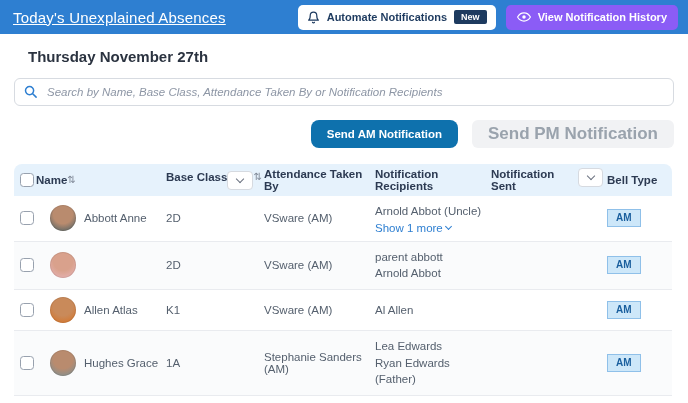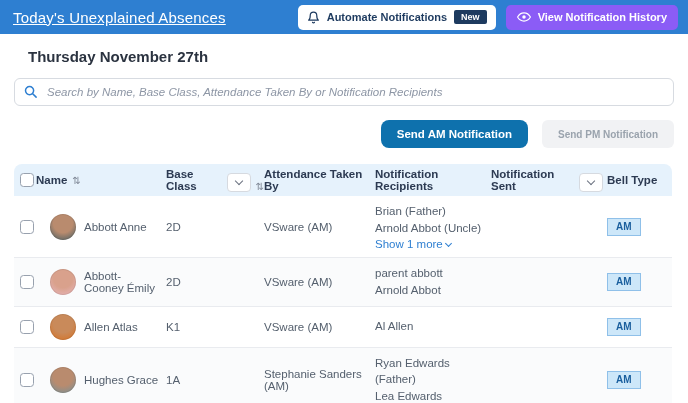--- a/index.html
+++ b/index.html
@@ -47,35 +47,35 @@
   .search-icon { position:absolute; left:9px; top:6px; width:15px; height:15px; }
 
   
   .actions-row { margin:12px 14px 0 0; display:flex; justify-content:flex-end; gap:14px; }
   .btn-send-am {
     background:#0e71ad; color:#fff; border:none; border-radius:8px; height:28px;
     padding:0 16px; font-family:inherit; font-size:11.5px; font-weight:bold; cursor:pointer;
   }
   .btn-send-pm {
     background:#f1f2f4; color:#9aa3ad; border:none; border-radius:6px; height:28px;
-    padding:0 16px; font-family:inherit; font-size:10px; font-weight:bold; cursor:pointer;
+    padding:0 16px; font-family:inherit; font-size:17px; font-weight:bold; cursor:pointer;
   }
 
   
   .table { margin:16px 16px 0 14px; width:658px; }
   .trow {
     display:grid;
     grid-template-columns:22px 130px 98px 111px 116px 112px 1fr;
     align-items:center;
   }
   .thead {
     background:#e6f2fc; border-radius:8px 8px 0 0; height:32px;
     font-size:11.5px; font-weight:bold; color:#2c3a52;
   }
-  .th { display:flex; align-items:flex-end; gap:5px; }
+  .th { display:flex; align-items:flex-start; }
   .sort-icon { color:#7d8694; font-size:10px; font-weight:normal; }
   .mini-select {
     width:26px; height:19px; background:#fff; border:1px solid #d6dae0; border-radius:4px;
     display:inline-flex; align-items:center; justify-content:center; cursor:pointer;
   }
   .chev {
     display:inline-block; width:6px; height:6px;
     border-right:1.5px solid #6b7280; border-bottom:1.5px solid #6b7280;
     transform:rotate(45deg); margin-top:-3px;
   }
@@ -189,34 +189,33 @@
     <div class="cell checkbox-cell">
       <span class="checkbox"></span>
     </div>
     <div class="cell name-cell">
       <span class="avatar" style="background: radial-gradient(circle at 50% 35%, rgb(185, 139, 110) 0%, rgb(185, 139, 110) 45%, rgb(61, 90, 99) 100%);"></span>
       <span>Abbott Anne</span>
     </div>
     <div class="cell">2D</div>
     <div class="cell">VSware (AM)</div>
     <div class="cell">
-      <div><div class="recip-line">Brian (Father)</div><div class="recip-line">Arnold Abbot (Uncle)</div><span class="show-more-link">Show 1 more<span class="chev blue"></span></span></div>
+      <div><div class="recip-line">Arnold Abbot (Uncle)</div><span class="show-more-link">Show 1 more<span class="chev blue"></span></span></div>
     </div>
     <div class="cell"></div>
     <div class="cell bell-cell">
       <span class="bell-badge">AM</span>
     </div>
   </div>
         <div class="trow alt">
     <div class="cell checkbox-cell">
       <span class="checkbox"></span>
     </div>
     <div class="cell name-cell">
       <span class="avatar" style="background: radial-gradient(circle at 50% 35%, rgb(217, 161, 140) 0%, rgb(217, 161, 140) 45%, rgb(233, 183, 192) 100%);"></span>
-      <span>Abbott-Cooney Émily</span>
     </div>
     <div class="cell">2D</div>
     <div class="cell">VSware (AM)</div>
     <div class="cell">
       <div>
               <div class="recip-line">parent abbott</div>
               <div class="recip-line">Arnold Abbot</div>
             </div>
     </div>
     <div class="cell"></div>
@@ -249,22 +248,22 @@
       <span class="checkbox"></span>
     </div>
     <div class="cell name-cell">
       <span class="avatar" style="background: radial-gradient(circle at 50% 35%, rgb(185, 139, 110) 0%, rgb(185, 139, 110) 45%, rgb(112, 145, 156) 100%);"></span>
       <span>Hughes Grace</span>
     </div>
     <div class="cell">1A</div>
     <div class="cell">Stephanie Sanders (AM)</div>
     <div class="cell">
       <div>
+              <div class="recip-line">Lea Edwards</div>
               <div class="recip-line">Ryan Edwards (Father)</div>
-              <div class="recip-line">Lea Edwards</div>
             </div>
     </div>
     <div class="cell"></div>
     <div class="cell bell-cell">
       <span class="bell-badge">AM</span>
     </div>
   </div>
       </div>
   </div>
 

